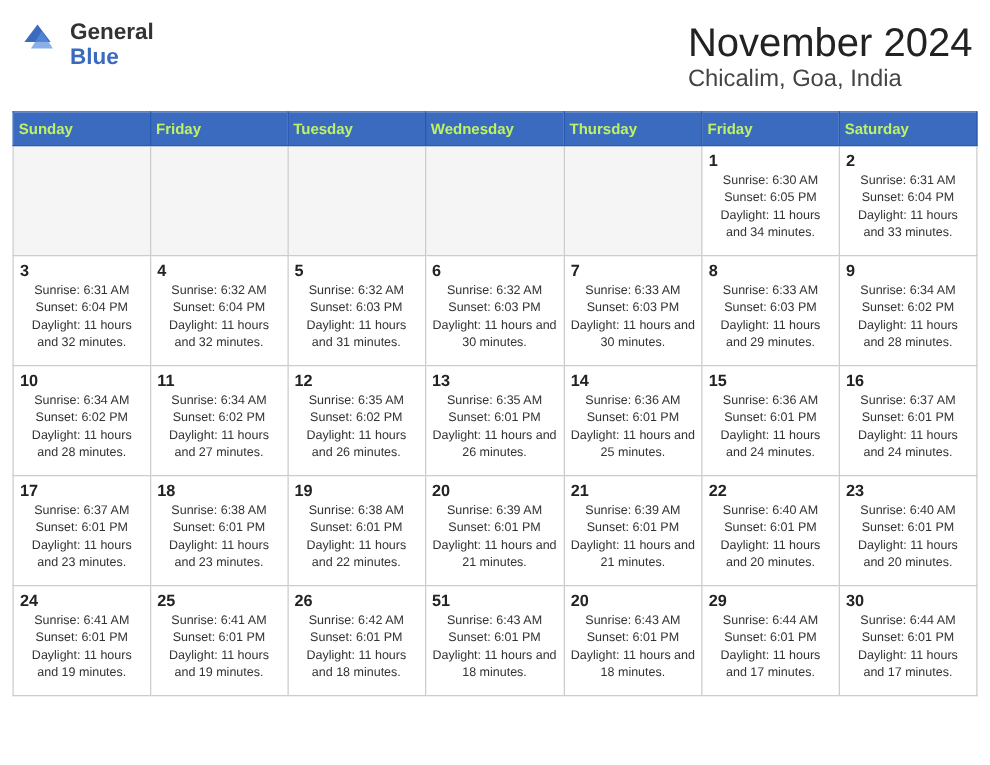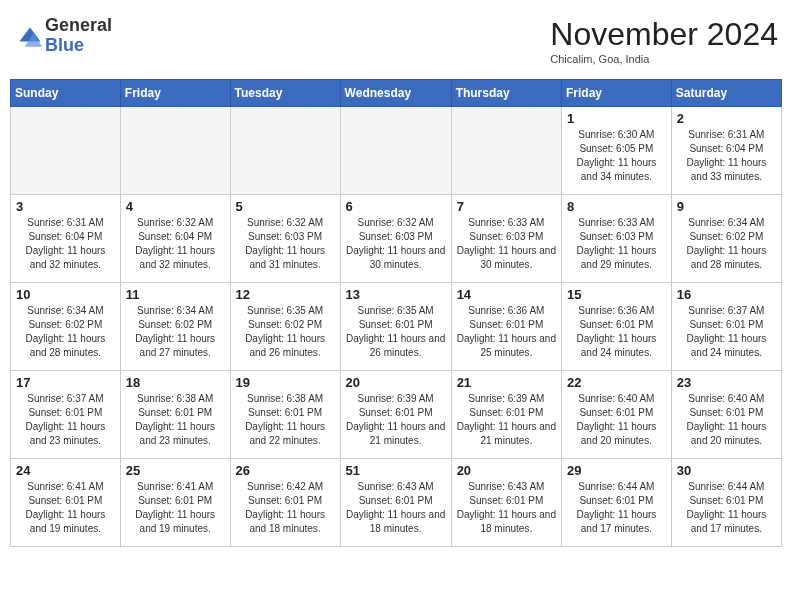--- a/index.html
+++ b/index.html
@@ -12,22 +12,22 @@
     }
     .header {
       display: flex;
       justify-content: space-between;
       align-items: flex-start;
       margin-bottom: 8px;
       padding: 6px 4px;
     }
     .logo {
       display: flex;
-      align-items: flex-end;
-      gap: 1px;
+      align-items: flex-start;
+      gap: 12px;
     }
     .logo-text {
       font-size: 18px;
       font-weight: bold;
       line-height: 1.1;
     }
     .logo-general { color: #333; }
     .logo-blue { color: #3a6bbf; }
     .logo-icon {
       width: 28px;
@@ -36,31 +36,31 @@
     }
     .title-block {
       text-align: left;
     }
     .month-title {
       font-size: 32px;
       font-weight: normal;
       color: #222;
     }
     .location {
-      font-size: 11px;
+      font-size: 19px;
       color: #444;
     }
     .calendar {
       width: 100%;
       border-collapse: collapse;
       border: 1px solid #ccc;
     }
     .calendar th {
       background: #3a6bbf;
-      color: #ffffff;
+      color: #bef264;
       font-size: 12px;
       font-weight: bold;
       padding: 6px 4px;
       text-align: left;
       border: 1px solid #2a5aaf;
     }
     .calendar td {
       vertical-align: top;
       border: 1px solid #ccc;
       padding: 4px 5px;

